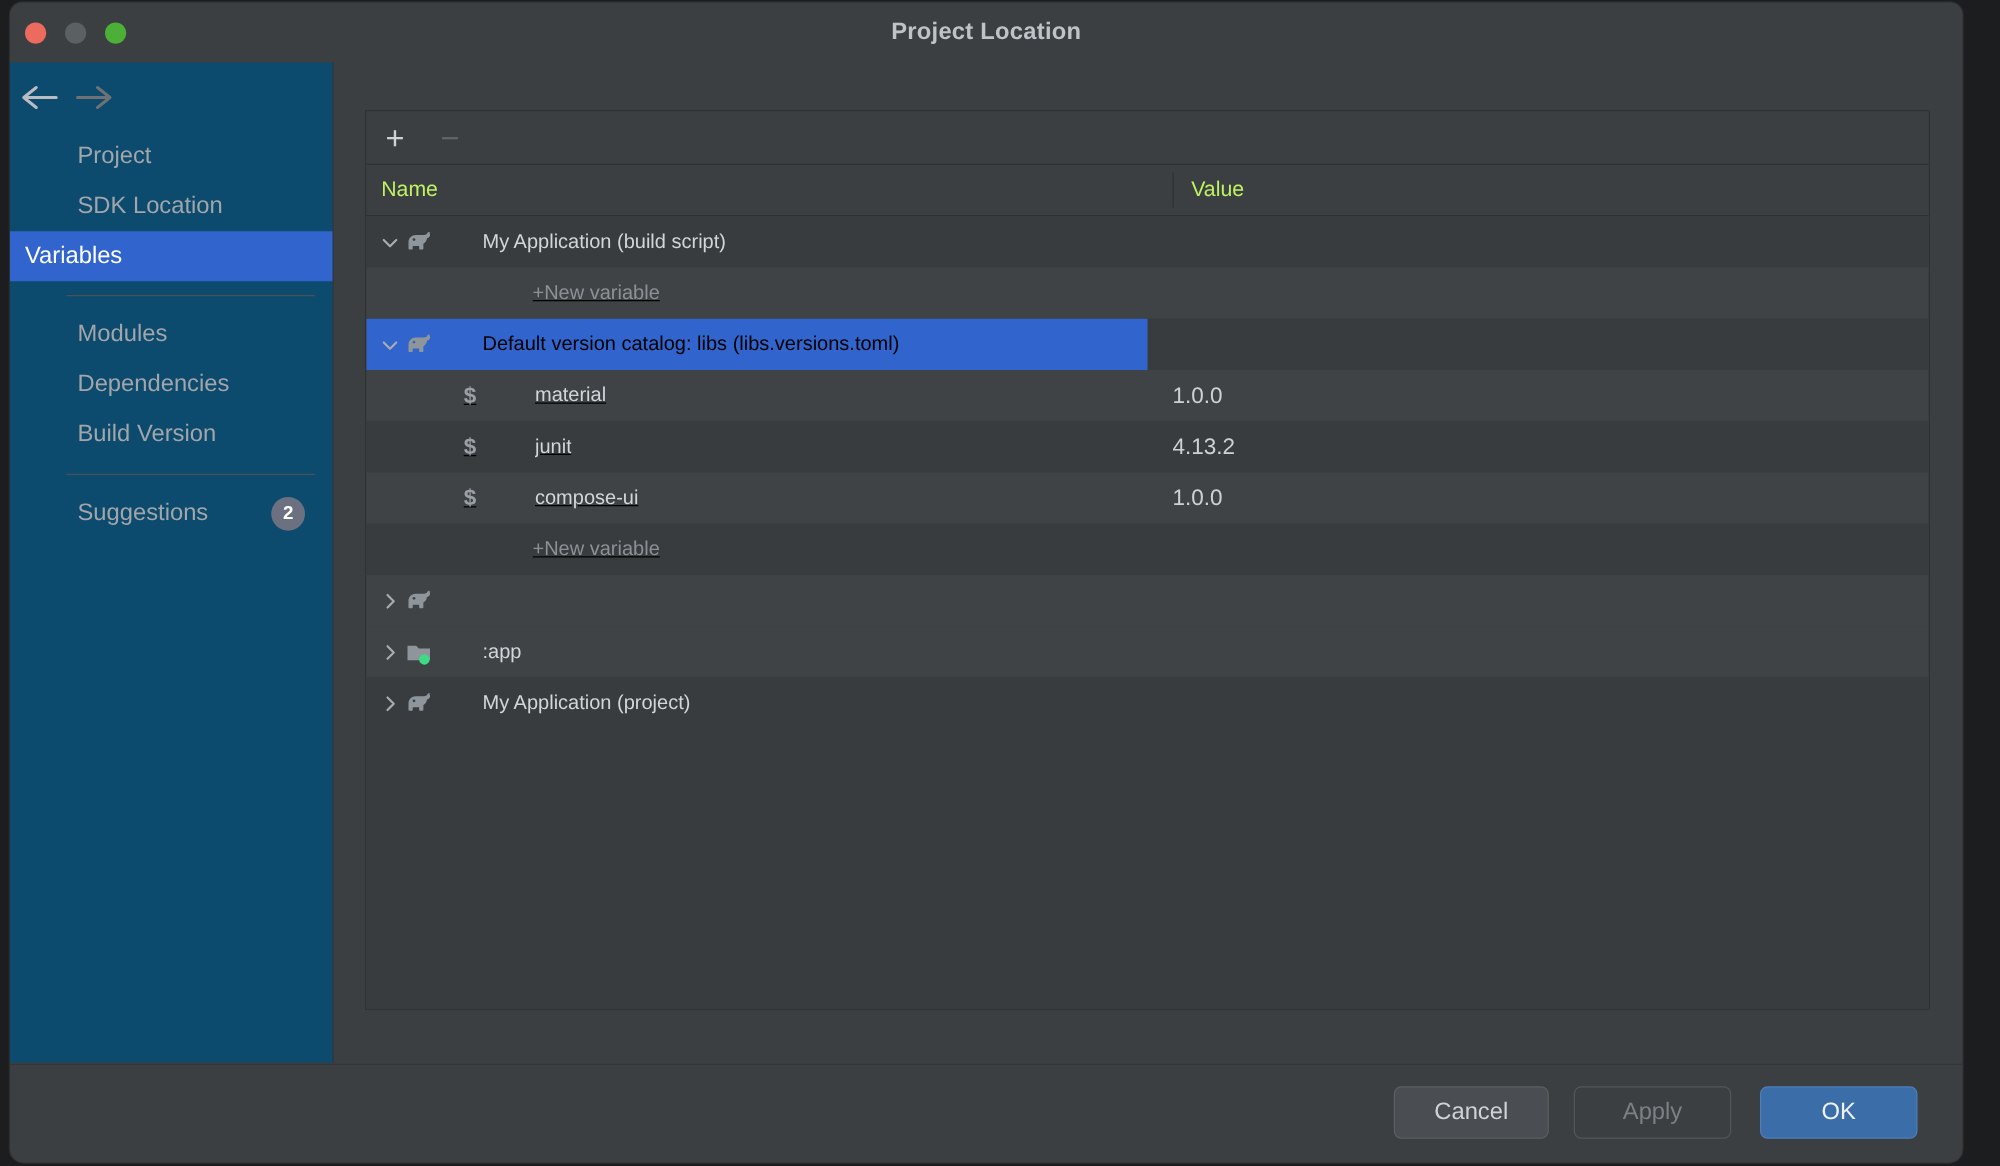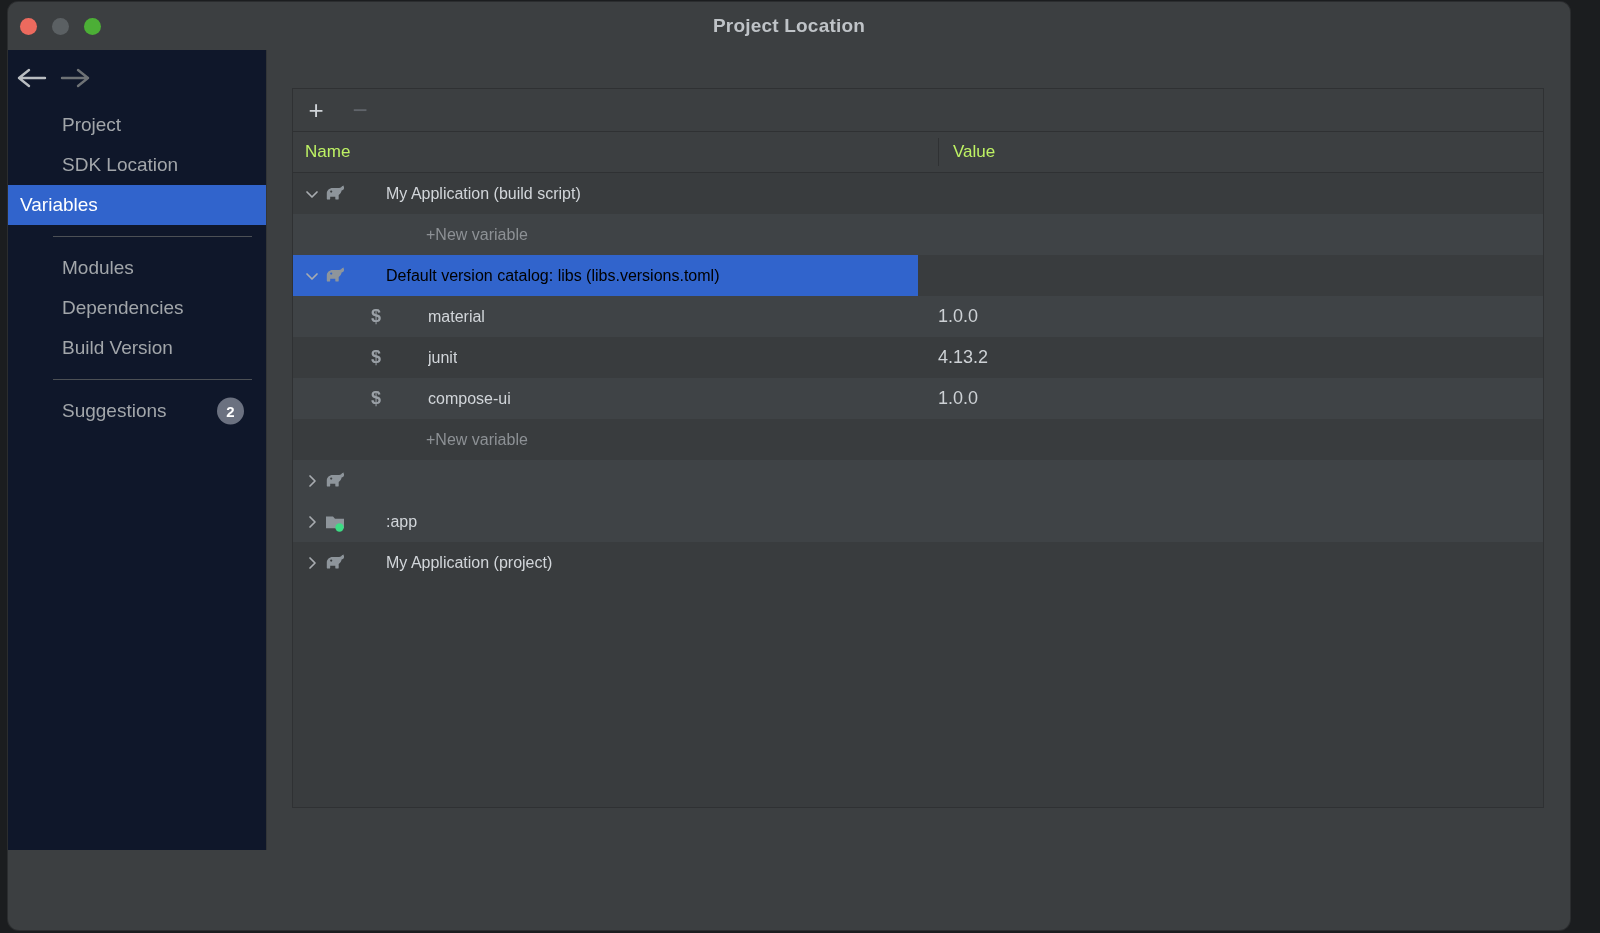--- a/index.html
+++ b/index.html
@@ -60,21 +60,21 @@
   .traffic.close  { left: 12px;  background: #ec6a5e; }
   .traffic.min    { left: 44px;  background: #5b6063; }
   .traffic.max    { left: 76px;  background: #4caf36; }
 
   
   .sidebar {
     position: absolute;
     left: 0;  top: 48px;
     width: 258px;
     height: 800px;
-    background: #0f172a;
+    background: #0c4a6e;
     border-right: 1px solid #323537;
   }
   .nav-arrows {
     position: absolute;
     left: 0; top: 0;
     width: 258px; height: 55px;
   }
   .nav-arrow {
     position: absolute;
     top: 12px;
@@ -235,21 +235,21 @@
   .row-label {
     font-size: 16px;
     color: #d2d6da;
     overflow: hidden;
     margin-left: 31px;
   }
   .row.selected .row-label { color: #000000; }
   .row-label.muted { color: #8d9195; }
 
   .indent-1 { padding-left: 0px; }
-  .indent-2 { padding-left: 40px; }
+  .indent-2 { padding-left: 40px; text-decoration: underline; }
 
   .var-sign {
     flex: 0 0 26px;
     width: 26px;
     text-align: center;
     font-size: 18px;
     font-weight: bold;
     color: #9aa0a6;
     margin-right: 8px;
   }
@@ -506,15 +506,20 @@
               </span>
               <span class="row-label">My Application (project)</span>
             </div>
             <div class="value-cell"></div>
           </div>
 
         </div>
       </div>
     </div>
 
+    <div class="bottombar">
+      <div class="btn cancel">Cancel</div>
+      <div class="btn apply">Apply</div>
+      <div class="btn ok">OK</div>
+    </div>
 
   </div>
 </div>
 
 </body></html>

